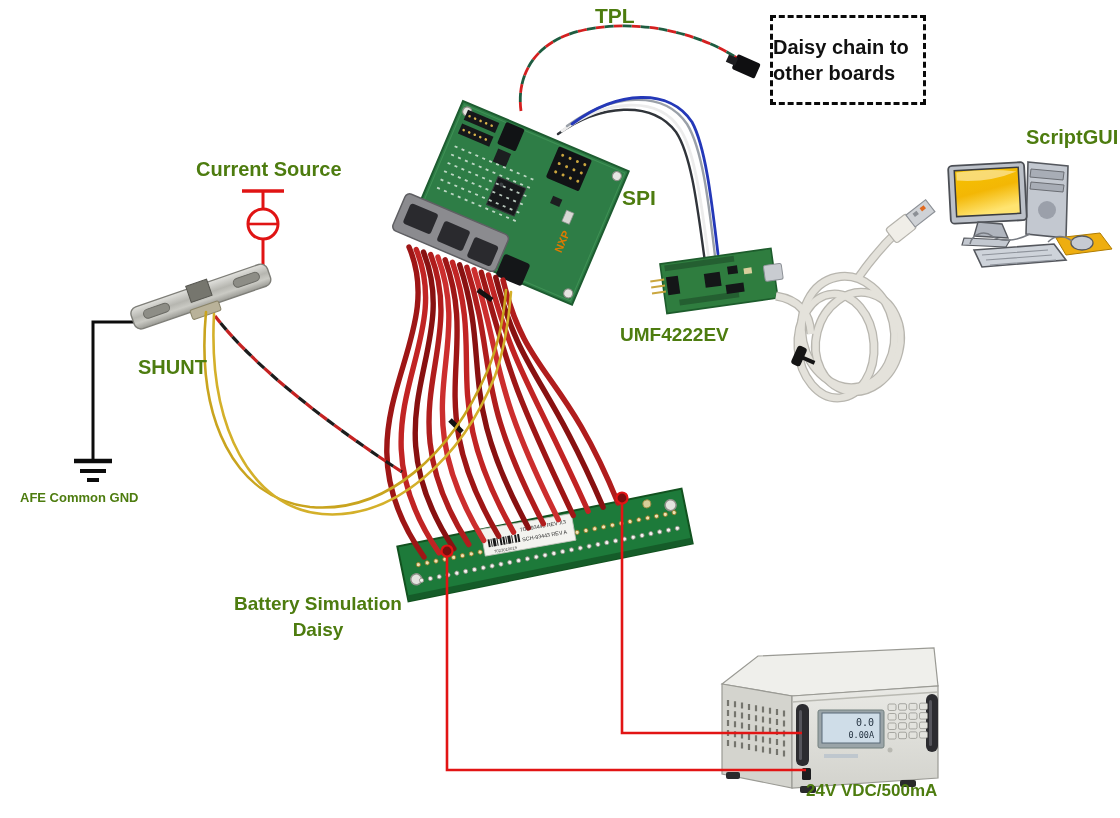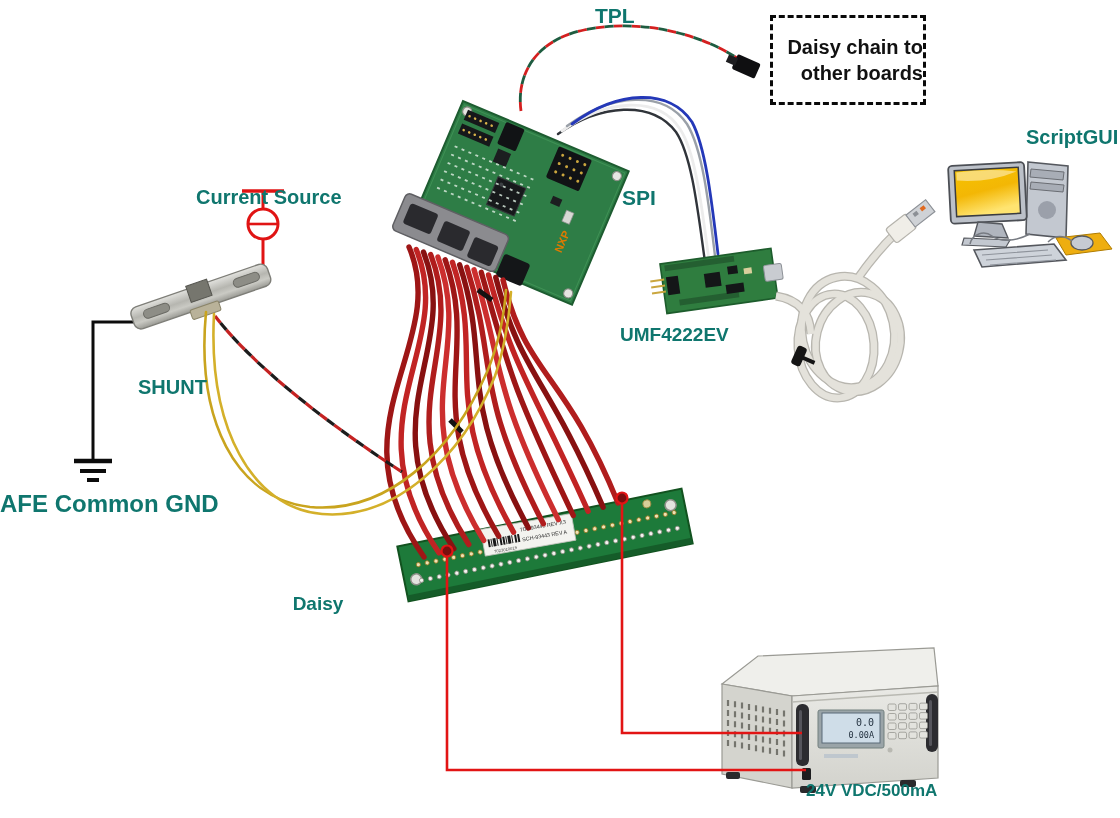--- a/index.html
+++ b/index.html
@@ -1,23 +1,23 @@
 <!DOCTYPE html>
 <html><head>
 <meta charset="utf-8">
 <style>
   html,body{margin:0;padding:0;background:#ffffff;}
   #canvas{position:relative;width:1120px;height:818px;background:#ffffff;overflow:hidden;
           font-family:"Liberation Sans",sans-serif;}
   #scene{position:absolute;left:0;top:0;}
-  .lbl{position:absolute;font-weight:bold;color:#0f766e;white-space:nowrap;
+  .lbl{position:absolute;font-weight:bold;color:#4d7c0f;white-space:nowrap;
        font-family:"Liberation Sans",sans-serif;}
   .daisy{position:absolute;left:770px;top:15px;width:150px;height:84px;
          border:3px dashed #0a0a0a;display:flex;flex-direction:column;
-         justify-content:center;align-items:flex-end;font-weight:bold;font-size:20px;
+         justify-content:center;align-items:flex-start;font-weight:bold;font-size:20px;
          line-height:1.3;color:#111;text-align:center;background:transparent;}
   .center2{text-align:center;}
 </style>
 </head>
 <body>
 
 <div id="canvas">
 
 <svg id="scene" width="1120" height="818" viewBox="0 0 1120 818">
   <defs>
@@ -440,25 +440,26 @@
   <span>Daisy chain to</span>
   <span>other boards</span>
 </div>
 
 <div class="lbl" style="left:1026px;top:126px;font-size:20px;">ScriptGUI</div>
 
 <div class="lbl" style="left:622px;top:186px;font-size:21px;">SPI</div>
 
 <div class="lbl" style="left:620px;top:324px;font-size:19px;">UMF4222EV</div>
 
-<div class="lbl" style="left:196px;top:158px;font-size:20px;margin-top:28px;">Current Source</div>
-
-<div class="lbl" style="left:138px;top:376px;font-size:20px;">SHUNT</div>
-
-<div class="lbl" style="left:0;top:490px;font-size:24px;">AFE Common GND</div>
+<div class="lbl" style="left:196px;top:158px;font-size:20px;">Current Source</div>
+
+<div class="lbl" style="left:138px;top:356px;font-size:20px;">SHUNT</div>
+
+<div class="lbl" style="left:20px;top:490px;font-size:13px;">AFE Common GND</div>
 
 <div class="lbl center2" style="left:213px;top:591px;width:210px;font-size:19px;line-height:1.35;white-space:normal;">
+  <div>Battery Simulation</div>
   <div>Daisy</div>
 </div>
 
 <div class="lbl" style="left:806px;top:781px;font-size:17px;">24V VDC/500mA</div>
 
 </div>
 
 </body></html>

